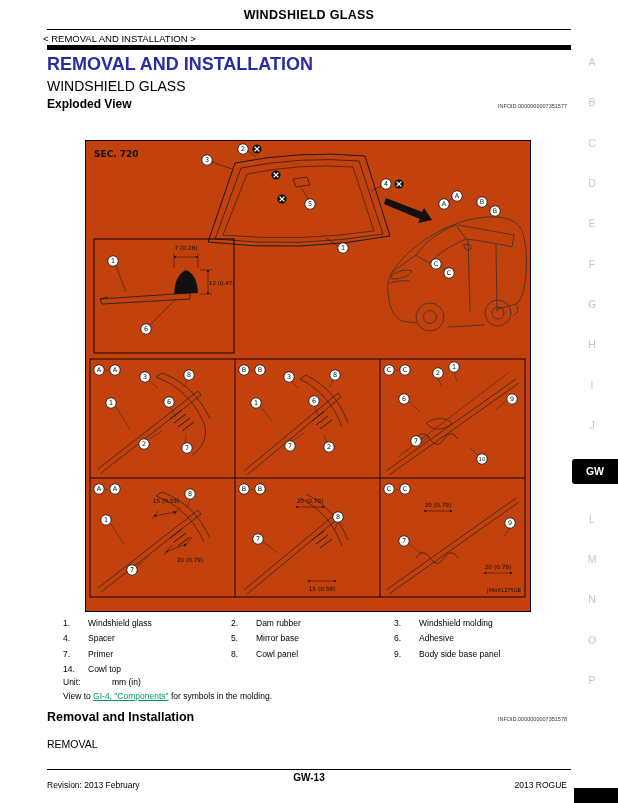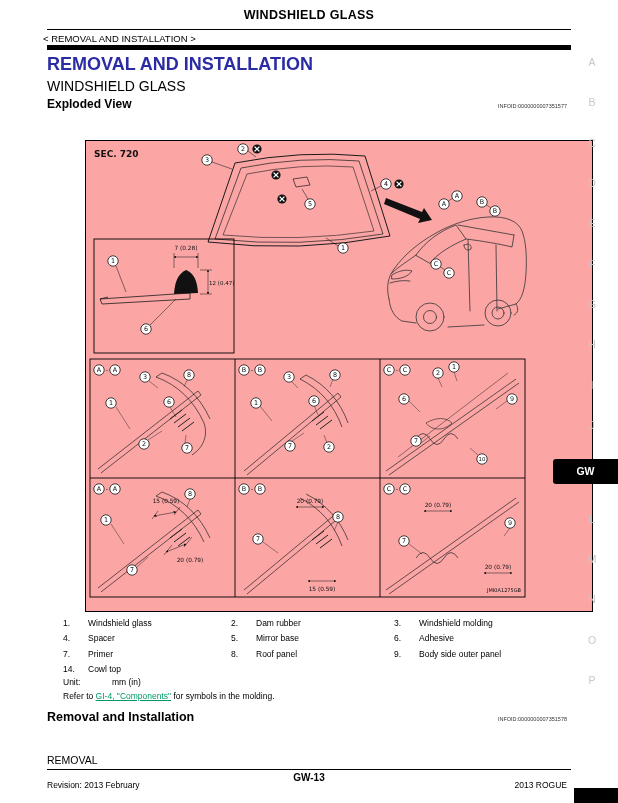--- a/index.html
+++ b/index.html
@@ -11,47 +11,47 @@
     text-align:center; font-size:12.5px; font-weight:bold; letter-spacing:.3px; }
   .header-rule { position:absolute; top:29px; left:47px; width:524px; border-top:1.5px solid #000; }
   .breadcrumb { position:absolute; top:33px; left:43px; font-size:9.5px; }
   .thick-bar { position:absolute; top:45px; left:47px; width:524px; height:5px; background:#000; }
 
   .section-heading { position:absolute; top:54px; left:47px; font-size:18px; font-weight:bold; color:#2b2ba3; }
   .subsection-heading { position:absolute; top:78px; left:47px; font-size:14px; }
   .exploded-heading { position:absolute; top:97px; left:47px; font-size:12px; font-weight:bold; }
   .infoid-1 { position:absolute; top:103px; right:51px; font-size:5.5px; color:#333; }
 
-  .figure-frame { position:absolute; top:140px; left:85px; width:508px; height:472px;
-    border:1px solid #000; background:#fca5a5; }
+  .figure-frame { position:absolute; top:140px; left:85px; width:446px; height:472px;
+    border:1px solid #000; background:#c2410c; }
   .figure-frame svg text { font-family:"DejaVu Sans",sans-serif; fill:#111; }
 
   .legend { position:absolute; top:619px; left:63px; width:505px; display:grid;
     grid-template-columns:25px 143px 25px 138px 25px auto; row-gap:6px;
     font-size:8.5px; line-height:1.1; }
   .unit-line { position:absolute; top:677px; left:63px; font-size:8.5px; }
   .unit-line .u-label { display:inline-block; width:49px; }
   .refer-line { position:absolute; top:691px; left:63px; font-size:8.5px; }
   .link { color:#009b63; text-decoration:underline; cursor:pointer; }
 
   .ri-heading { position:absolute; top:710px; left:47px; font-size:12.5px; font-weight:bold; }
   .infoid-2 { position:absolute; top:716px; right:51px; font-size:5.5px; color:#333; }
-  .removal-label { position:absolute; top:754px; left:47px; font-size:10.5px; }
+  .removal-label { position:absolute; top:738px; left:47px; font-size:10.5px; }
 
   .footer-rule { position:absolute; top:769px; left:47px; width:524px; border-top:1px solid #000; }
   .footer-center { position:absolute; top:772px; left:47px; width:524px; text-align:center;
     font-size:10px; font-weight:bold; }
   .footer-left { position:absolute; top:780px; left:47px; font-size:8.5px; }
   .footer-right { position:absolute; top:780px; right:51px; font-size:8.5px; }
 
   .sidebar { position:absolute; top:56px; right:0; width:52px; height:630px;
     display:flex; flex-direction:column; justify-content:space-between; align-items:center; }
   .sidebar .letter { color:#c8c8c8; font-size:10.5px; width:100%; text-align:center; }
   .sidebar .tab-gw { background:#000; color:#fff; font-weight:bold; font-size:10.5px;
-    width:65px; height:25px; line-height:25px; text-align:center; align-self:flex-end;
+    width:46px; height:25px; line-height:25px; text-align:center; align-self:flex-end;
     border-radius:3px 0 0 3px; }
   .corner-box { position:absolute; right:0; bottom:0; width:44px; height:15px; background:#000; }
 </style>
 </head>
 <body>
 
 <div class="page-header-title">WINDSHIELD GLASS</div>
 <div class="header-rule"></div>
 <div class="breadcrumb">&lt; REMOVAL AND INSTALLATION &gt;</div>
 <div class="thick-bar"></div>
@@ -460,38 +460,38 @@
   <span>4.</span>
   <span>Spacer</span>
   <span>5.</span>
   <span>Mirror base</span>
   <span>6.</span>
   <span>Adhesive</span>
 
   <span>7.</span>
   <span>Primer</span>
   <span>8.</span>
-  <span>Roof panel</span>
+  <span>Cowl panel</span>
   <span>9.</span>
-  <span>Body side outer panel</span>
+  <span>Body side base panel</span>
 
   <span>14.</span>
   <span>Cowl top</span>
   <span></span>
     <span></span>
     <span></span>
     <span></span>
 </div>
 
 <div class="unit-line">
   <span class="u-label">Unit:</span><span>mm (in)</span>
 </div>
 
 <div class="refer-line">
-  <span>Refer to </span><span class="link">GI-4, "Components"</span><span> for symbols in the molding.</span>
+  <span>View to </span><span class="link">GI-4, "Components"</span><span> for symbols in the molding.</span>
 </div>
 
 <div class="ri-heading">Removal and Installation</div>
 <div class="infoid-2">INFOID:0000000007351578</div>
 <div class="removal-label">REMOVAL</div>
 
 <div class="footer-rule"></div>
 <div class="footer-center">GW-13</div>
 <div class="footer-left">Revision: 2013 February</div>
 <div class="footer-right">2013 ROGUE</div>

